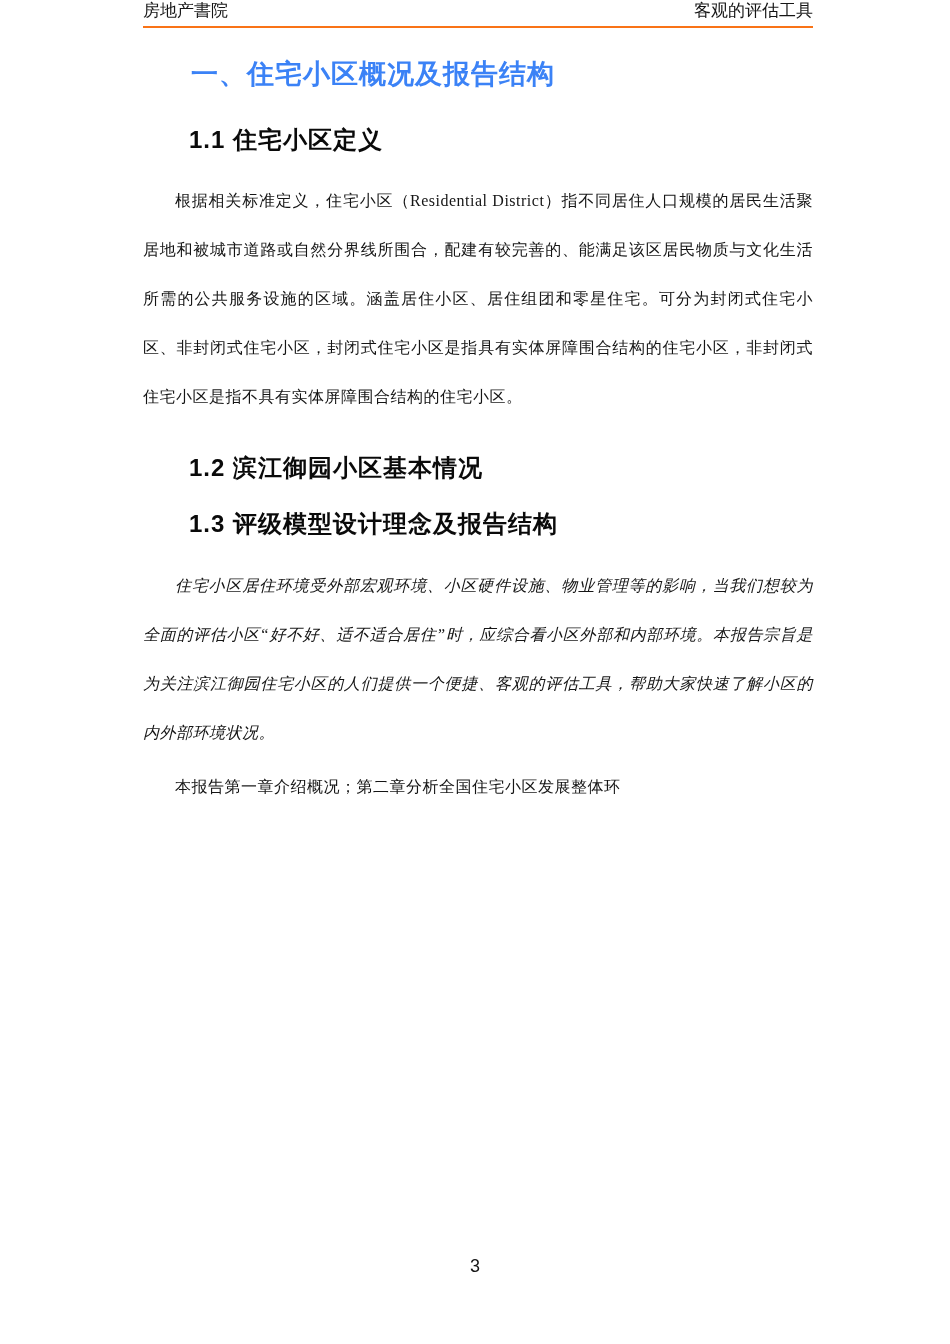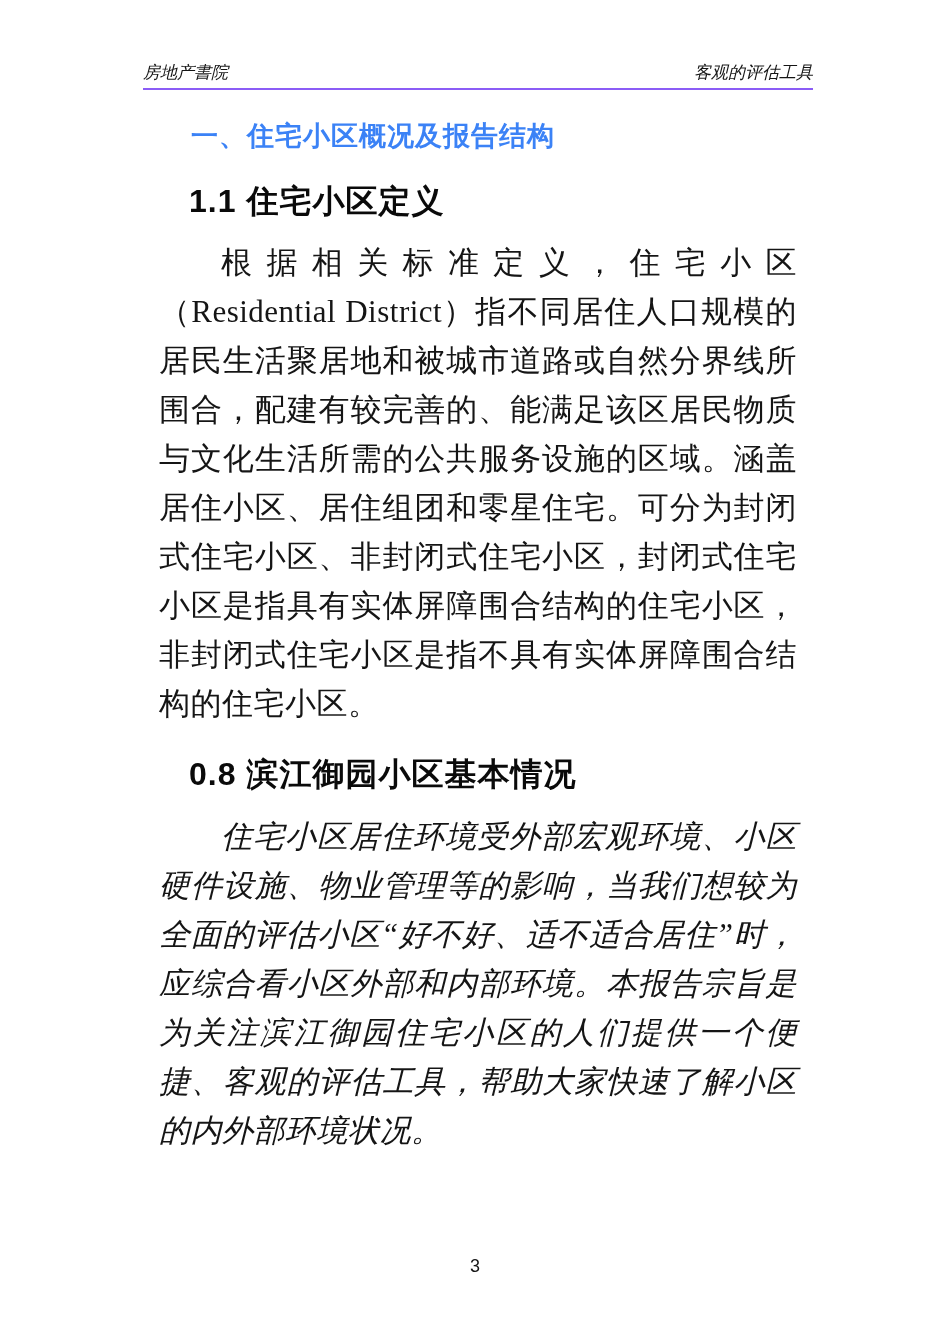--- a/index.html
+++ b/index.html
@@ -18,53 +18,51 @@
   .content {
     position: absolute;
     left: 143px;
     top: 0;
     width: 670px;
   }
   .page-header {
     display: flex;
     justify-content: space-between;
     align-items: flex-end;
-    padding-top: 62px;
     padding-bottom: 5px;
-    border-bottom: 2px solid #8b5cf6;
+    border-bottom: 2px solid #f97316;
     font-family: "Liberation Sans", "DejaVu Sans", sans-serif;
     font-size: 17px;
     line-height: 21px;
     color: #151515;
-    font-style: italic;
   }
   h1.chapter-title {
     margin: 31px 0 0 48px;
     font-family: "Liberation Sans", "DejaVu Sans", sans-serif;
     font-size: 27px;
     line-height: 30px;
     font-weight: bold;
     letter-spacing: 1px;
     color: #3b82f6;
   }
   h2.section-heading {
     margin: 0 0 0 46px;
     font-family: "Liberation Sans", "DejaVu Sans", sans-serif;
-    font-size: 32px;
+    font-size: 24px;
     line-height: 27px;
     font-weight: bold;
     letter-spacing: 1px;
     color: #0a0a0a;
   }
   .sec-1-1 h2.section-heading { margin-top: 37px; }
   .sec-1-2 h2.section-heading { margin-top: 33px; }
   .sec-1-3 h2.section-heading { margin-top: 29px; }
   p.body-par {
-    margin: 16px;
-    font-size: 31px;
+    margin: 0;
+    font-size: 16px;
     line-height: 49px;
     letter-spacing: 0.5px;
     text-align: justify;
     text-indent: 2em;
     color: #151515;
   }
   .sec-1-1 p.body-par { margin-top: 23px; }
   .sec-1-2 p.body-par { margin-top: 20px; }
   .sec-1-3 p.body-par.first { margin-top: 24px; font-style: italic; }
   .sec-1-3 p.body-par.second { margin-top: 5px; }
@@ -90,24 +88,26 @@
   </div>
 
   <h1 class="chapter-title">一、住宅小区概况及报告结构</h1>
 
   <section class="sec-1-1">
     <h2 class="section-heading">1.1 住宅小区定义</h2>
     <p class="body-par">根据相关标准定义，住宅小区（Residential District）指不同居住人口规模的居民生活聚居地和被城市道路或自然分界线所围合，配建有较完善的、能满足该区居民物质与文化生活所需的公共服务设施的区域。涵盖居住小区、居住组团和零星住宅。可分为封闭式住宅小区、非封闭式住宅小区，封闭式住宅小区是指具有实体屏障围合结构的住宅小区，非封闭式住宅小区是指不具有实体屏障围合结构的住宅小区。</p>
   </section>
 
   <section class="sec-1-2">
-    <h2 class="section-heading">0.8 滨江御园小区基本情况</h2>
+    <h2 class="section-heading">1.2 滨江御园小区基本情况</h2>
   </section>
 
   <section class="sec-1-3">
+    <h2 class="section-heading">1.3 评级模型设计理念及报告结构</h2>
     <p class="body-par first">住宅小区居住环境受外部宏观环境、小区硬件设施、物业管理等的影响，当我们想较为全面的评估小区“好不好、适不适合居住”时，应综合看小区外部和内部环境。本报告宗旨是为关注滨江御园住宅小区的人们提供一个便捷、客观的评估工具，帮助大家快速了解小区的内外部环境状况。</p>
+    <p class="body-par second">本报告第一章介绍概况；第二章分析全国住宅小区发展整体环</p>
   </section>
 
 </div>
 
 <div class="page-footer">
   <span>3</span>
 </div>
 
 </body></html>

